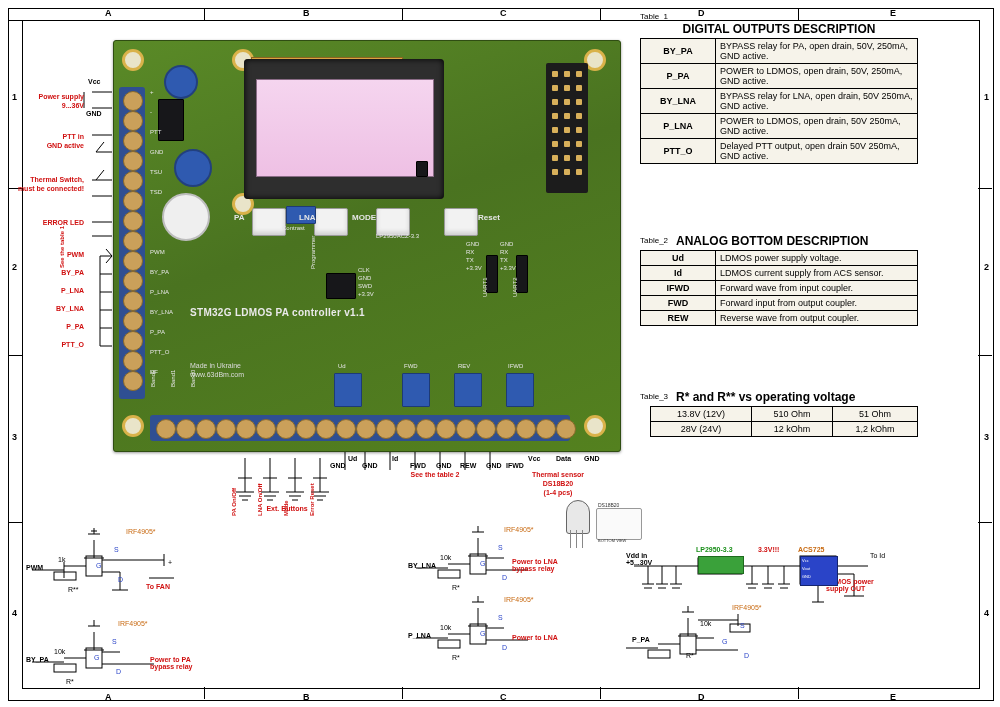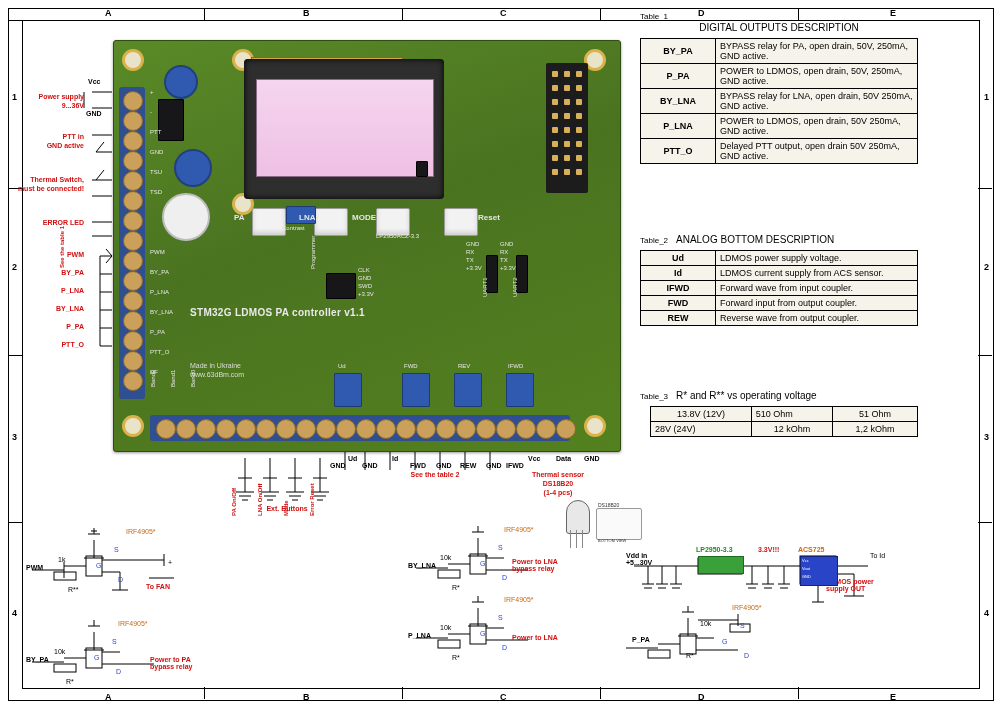--- a/index.html
+++ b/index.html
@@ -35,21 +35,21 @@
   .boardtitle{position:absolute;left:196px;top:310px;font-size:10px;color:#e9e9e9;font-weight:700;letter-spacing:.3px;}
   .madein{position:absolute;left:196px;top:362px;font-size:7px;color:#dcdcdc;line-height:9px;}
   .lab{position:absolute;font-size:7px;font-weight:700;color:#d01010;text-align:right;line-height:9px;}
   .labk{position:absolute;font-size:7px;font-weight:700;color:#000;}
   
   .tbl-cap{position:absolute;font-size:8px;color:#000;}
   .tbl{position:absolute;border-collapse:collapse;font-size:9px;color:#000;background:#f6f3ea;}
   .tbl td,.tbl th{border:1px solid #000;padding:2px 4px;vertical-align:middle;}
   .tbl .hdrrow td{text-align:center;font-weight:700;background:#f6f3ea;}
   .tbl .k{text-align:center;font-weight:700;width:66px;}
-  .tbl-title{position:absolute;font-size:10px;font-weight:400;color:#000;text-align:center;}
+  .tbl-title{position:absolute;font-size:12px;font-weight:700;color:#000;text-align:center;}
   
   .sch{position:absolute;font-size:7px;color:#000;}
   .note-red{position:absolute;color:#d01010;font-weight:700;font-size:7px;text-align:center;line-height:9px;}
   .example{position:absolute;left:226px;top:658px;font-size:12px;font-weight:700;color:#d01010;text-decoration:underline;}
   svg{position:absolute;left:0;top:0;overflow:visible;}
 </style>
 </head>
 <body>
 
 <div class="sheet">
@@ -388,25 +388,25 @@
         </tr>
   </tbody>
     </table>
 
   <div class="tbl-cap" style="left:640px;top:392px;">Table_3</div>
   <div class="tbl-title" style="left:676px;top:390px;width:242px;text-align:left;">R* and R** vs operating voltage</div>
   <table class="tbl" style="left:650px;top:406px;width:268px;">
     <tbody>
     <tr>
       <td style="text-align:center">13.8V (12V)</td>
-      <td style="text-align:left">510 Ohm</td>
+      <td style="text-align:center">510 Ohm</td>
       <td style="text-align:center">51 Ohm</td>
     </tr>
     <tr>
-      <td style="">28V (24V)</td>
+      <td style="text-align:center">28V (24V)</td>
       <td style="text-align:center">12 kOhm</td>
       <td style="text-align:center">1,2 kOhm</td>
     </tr>
   </tbody>
     </table>
 
   <svg width="220" height="90" style="left:24px;top:520px;">
     <g stroke="#000" stroke-width="1" fill="none">
       <path d="M8,50 L40,50"></path>
       <path d="M40,50 L40,58 M40,42 L40,50"></path>

